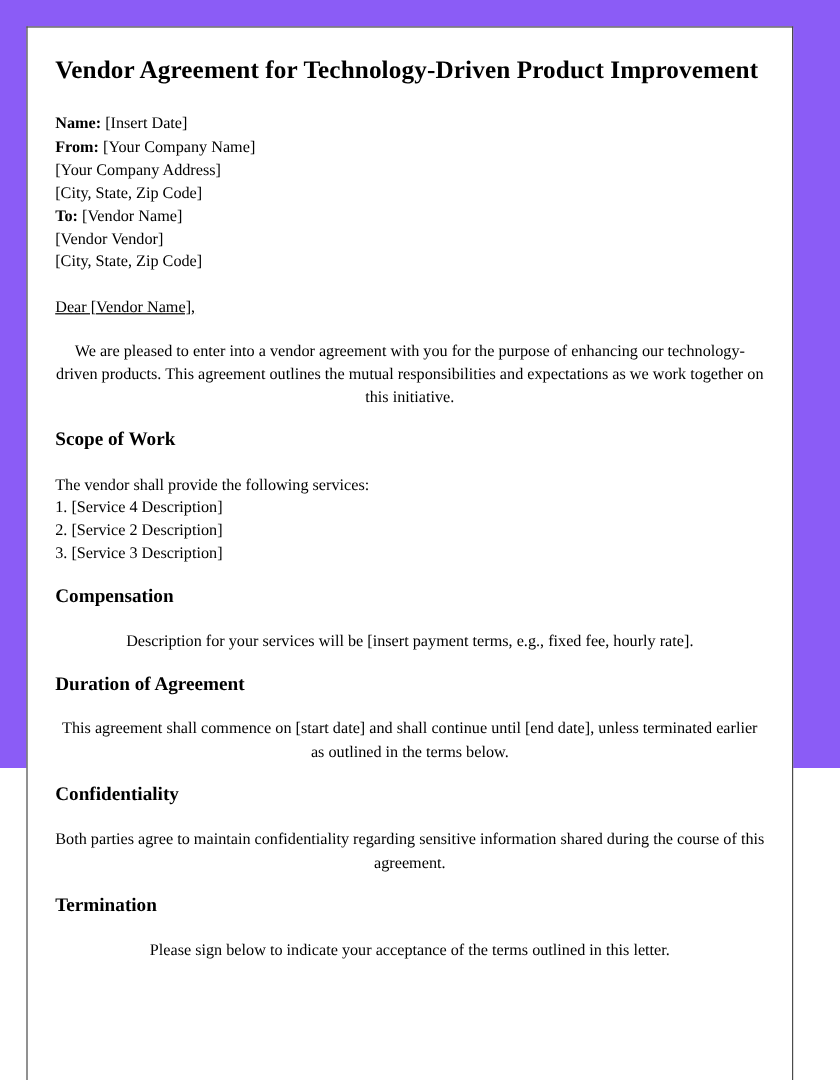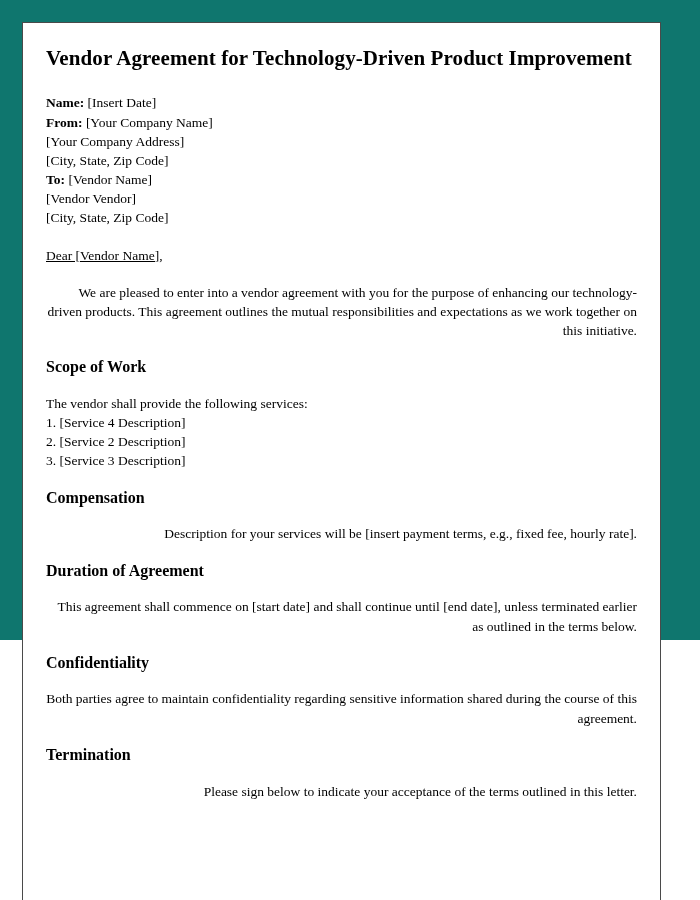--- a/index.html
+++ b/index.html
@@ -13,21 +13,21 @@
     background: #ffffff;
     font-family: "Liberation Serif", "DejaVu Serif", serif;
     color: #000000;
     overflow: hidden;
   }
 
   .page-canvas {
     position: relative;
     width: 700px;
     height: 640px;
-    background: #0f766e;
+    background: #8b5cf6;
     box-sizing: border-box;
   }
 
   
   .doc-sheet {
     position: absolute;
     left: 22px;
     top: 22px;
     width: 639px;
     
@@ -63,21 +63,21 @@
     font-size: 13.5px;
     line-height: 1.42;
     margin: 0 0 18px 0;
     text-decoration: underline;
   }
 
   .body-para {
     font-size: 13.5px;
     line-height: 1.42;
     margin: 0 0 17px 0;
-    text-align: right;
+    text-align: center;
   }
 
   .section-heading {
     font-size: 16px;
     font-weight: bold;
     line-height: 1.3;
     margin: 0 0 16px 0;
   }
 
   .service-list {

